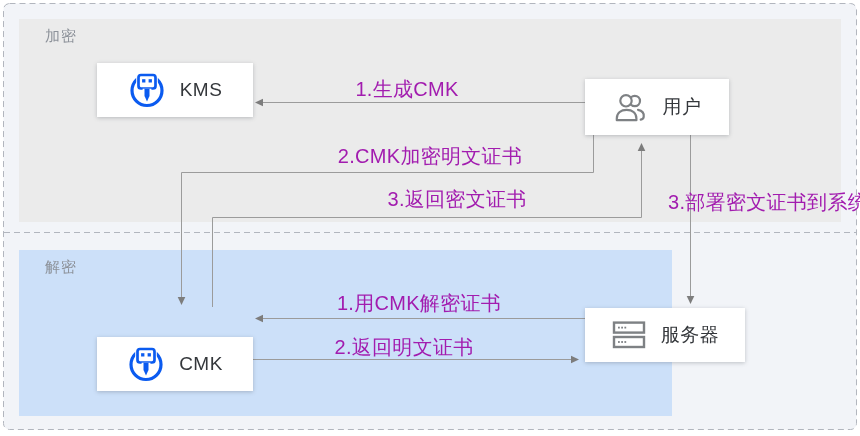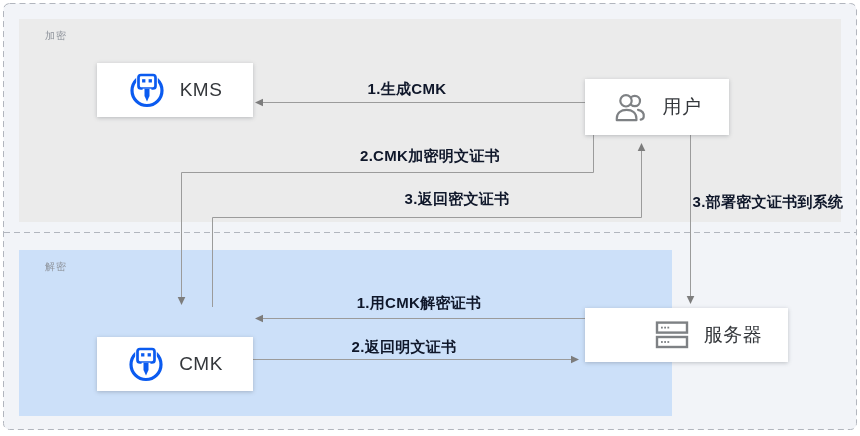--- a/index.html
+++ b/index.html
@@ -14,44 +14,43 @@
   svg.bglayer, svg.connectors {
     position:absolute; left:0; top:0; width:860px; height:436px;
     pointer-events:none;
   }
   svg.bglayer { z-index:0; }
   .panel { position:absolute; z-index:1; }
   .panel-encrypt { left:19px; top:19px; width:822px; height:203px; background:#ebebeb; }
   .panel-decrypt { left:19px; top:250px; width:653px; height:166px; background:#cce0f9; }
   .panel-label {
     position:absolute; left:26px; top:9px;
-    font-size:10px; line-height:16px; color:#8d929a;
+    font-size:15px; line-height:16px; color:#8d929a;
     letter-spacing:1px;
   }
   svg.connectors { z-index:2; }
 
   .node {
     position:absolute; z-index:3;
     background:#ffffff;
     box-shadow:0 1px 4px rgba(70,75,85,0.30);
     display:flex; align-items:center; justify-content:center;
     gap:14px;
   }
   .node-kms    { left:97px;  top:63px;  width:156px; height:54px; }
   .node-user   { left:585px; top:79px;  width:144px; height:56px; }
   .node-cmk    { left:97px;  top:307px; width:156px; height:54px;margin-top:30px; }
-  .node-server { left:585px; top:308px; width:160px; height:54px;padding-left:43px; }
+  .node-server { left:585px; top:308px; width:160px; height:54px; }
   .node-label { font-size:19px; color:#34373b; letter-spacing:0.5px; }
 
   .edge-label {
     position:absolute; z-index:4;
-    font-size:15px; line-height:16px; color:#0f172a;
+    font-size:20px; line-height:16px; color:#a21caf;
     white-space:nowrap; transform:translateX(-50%);
     letter-spacing:0.3px;
-    font-weight:bold;
   }
   .el-1 { left:407px; top:81px; }
   .el-2 { left:430px; top:148px; }
   .el-3 { left:409px; top:191px;margin-left:48px; }
   .el-4 { left:768px; top:194px; }
   .el-5 { left:419px; top:295px; }
   .el-6 { left:404px; top:339px; }
 </style>
 </head>
 <body>

